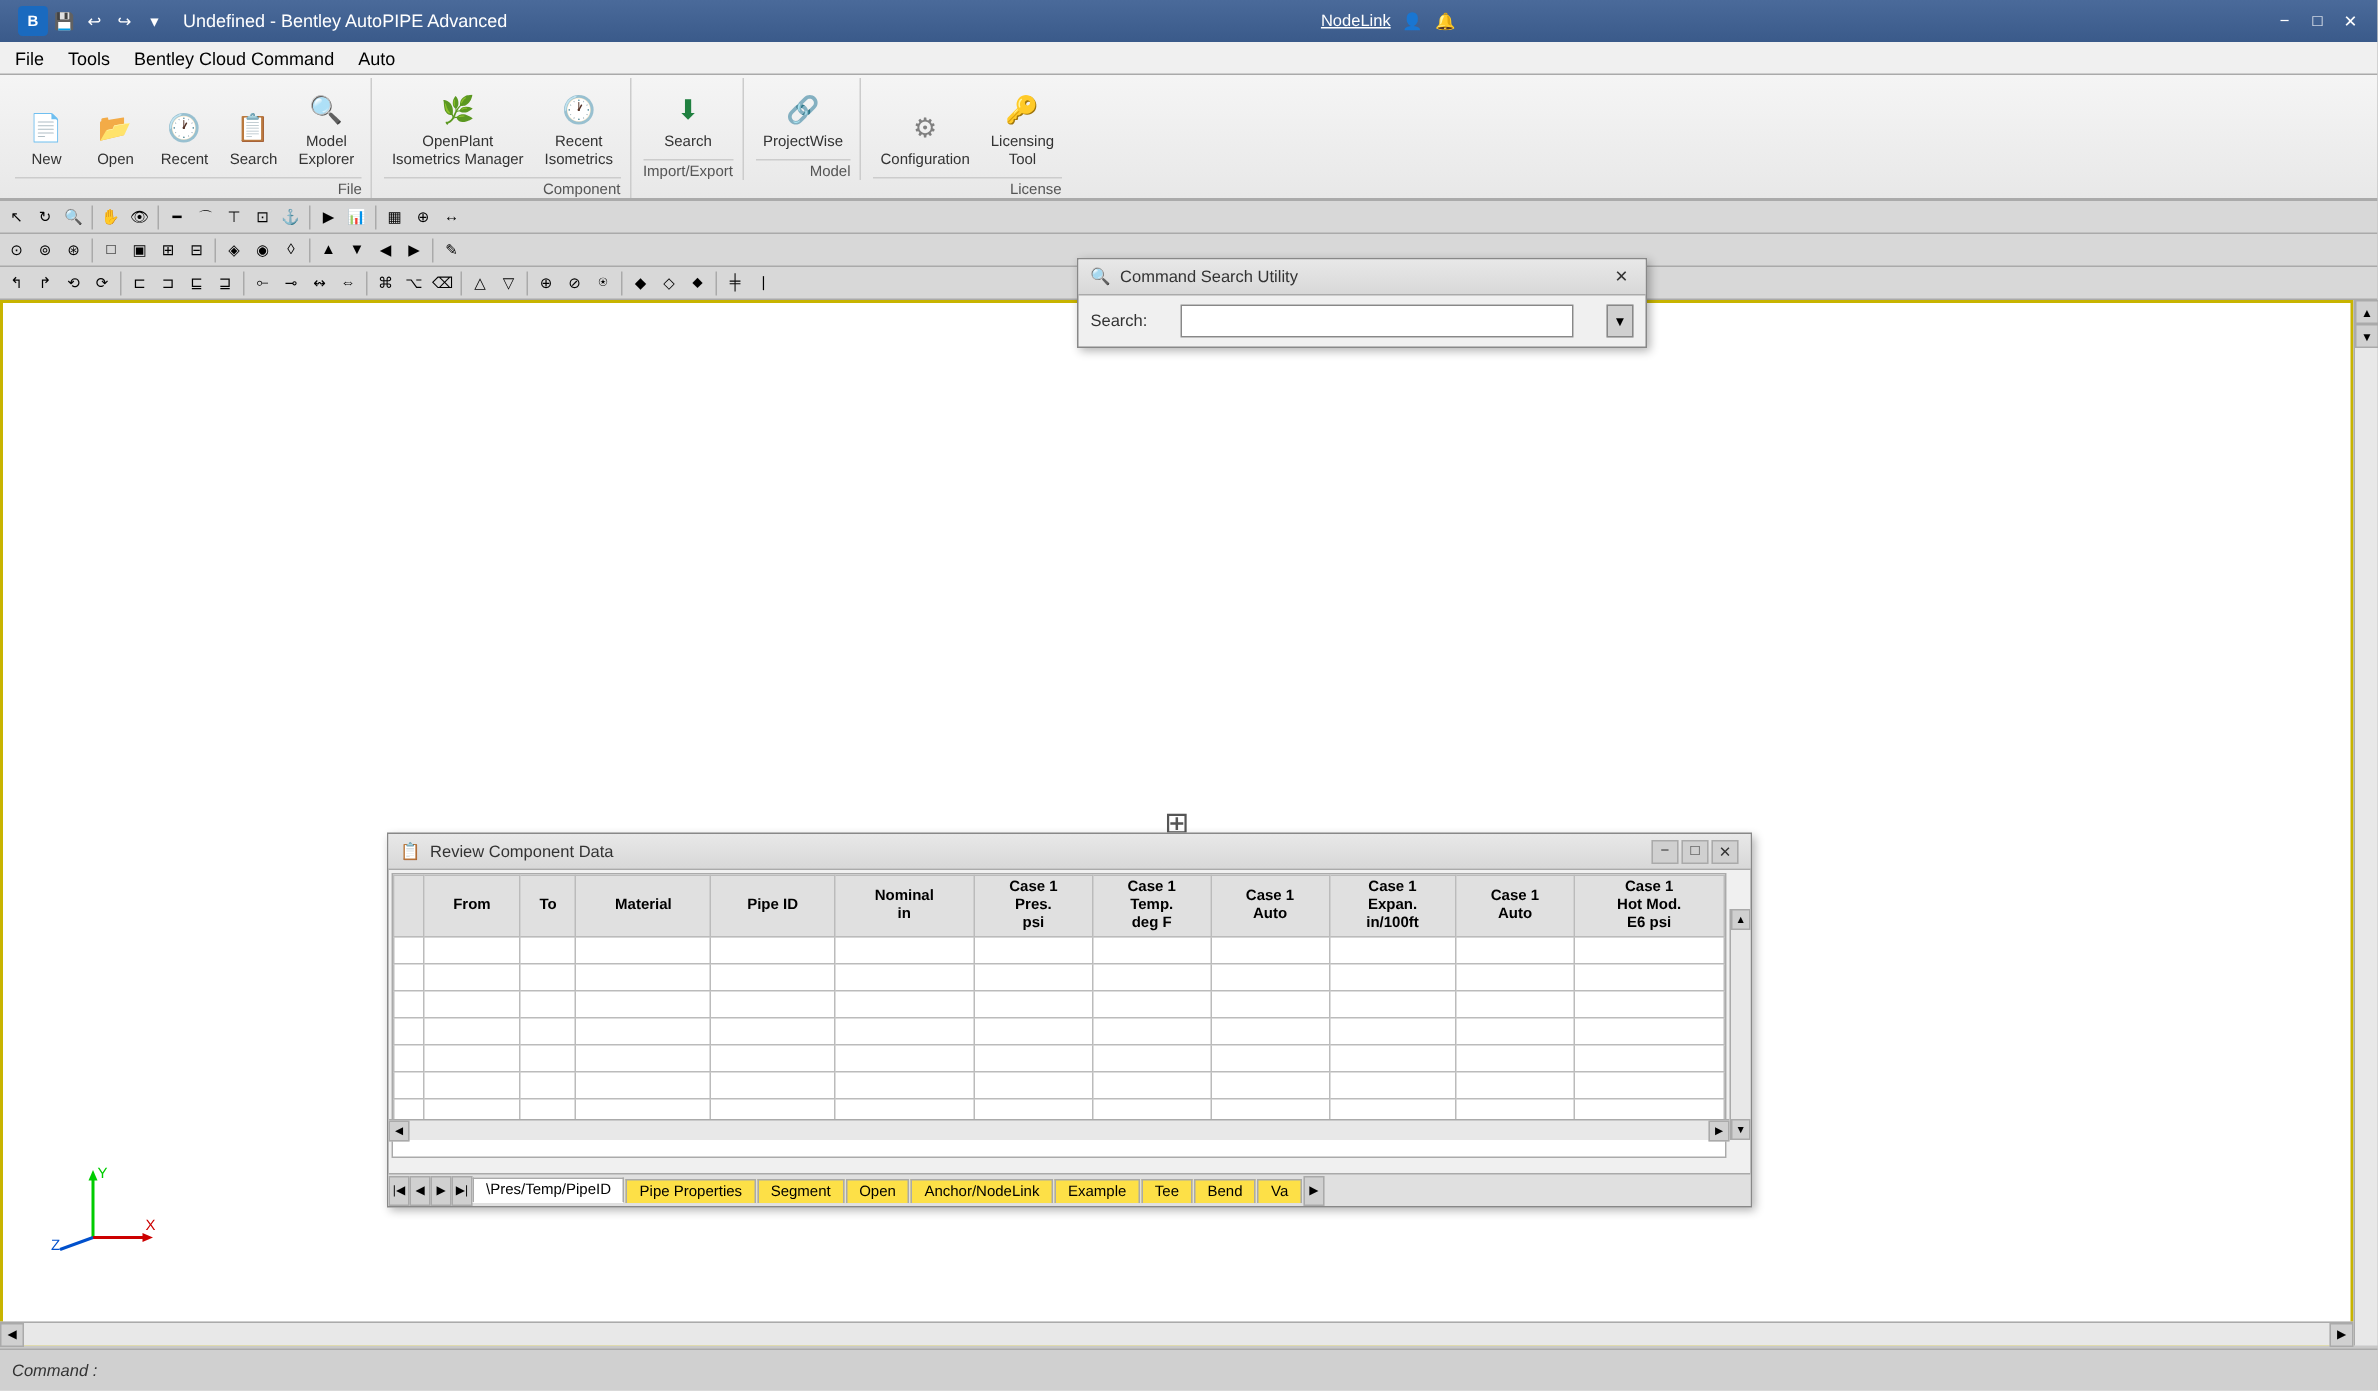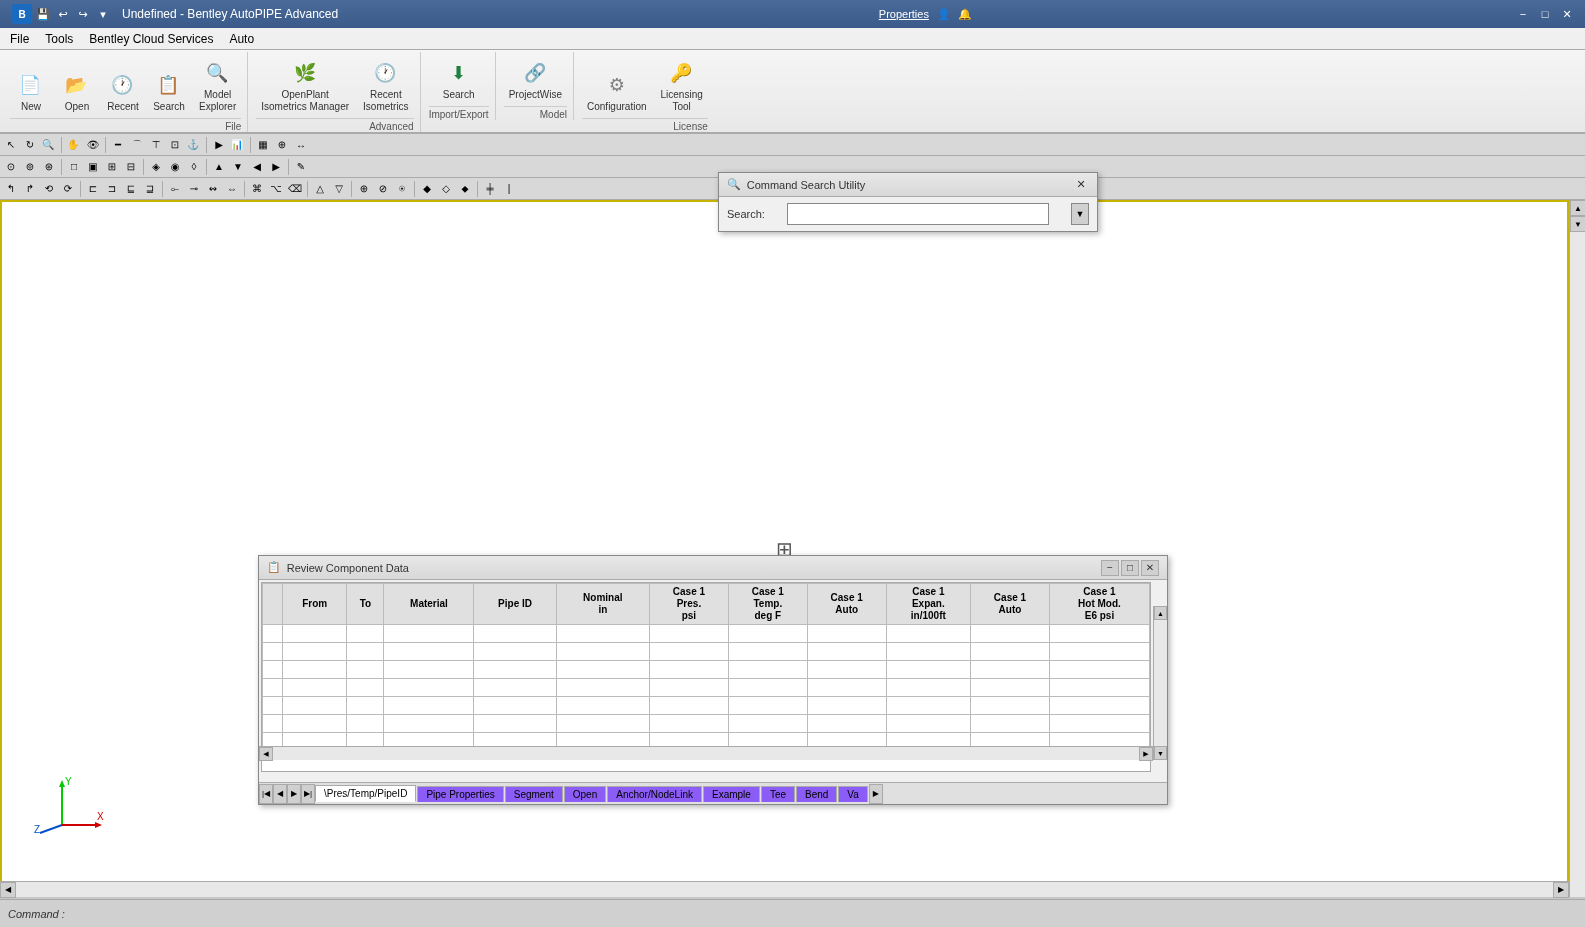--- a/index.html
+++ b/index.html
@@ -238,21 +238,21 @@
     
     #review-tabs {
       display: flex;
       align-items: center;
       background: #e0e0e0;
       border-top: 1px solid #aaa;
       height: 22px;
       overflow: hidden;
     }
     .tab-nav-btn { width: 14px; height: 20px; background: #d0d0d0; border: 1px solid #aaa; display: flex; align-items: center; justify-content: center; font-size: 8px; cursor: pointer; }
-    .tab-item { padding: 2px 8px; border: 1px solid #aaa; border-bottom: none; background: #8b5cf6; cursor: pointer; font-size: 10px; margin-right: 1px; white-space: nowrap; }
+    .tab-item { padding: 2px 8px; border: 1px solid #aaa; border-bottom: none; background: #fde047; cursor: pointer; font-size: 10px; margin-right: 1px; white-space: nowrap; }
     .tab-item.active { background: white; border-bottom: 1px solid white; }
 
     
     .dialog-scrollbar-right {
       position: absolute;
       right: 0;
       top: 24px;
       width: 14px;
       background: #e8e8e8;
       border-left: 1px solid #aaa;
@@ -299,35 +299,35 @@
     <div class="quickaccess">
       <div class="app-icon">B</div>
       <div class="qa-btn">💾</div>
       <div class="qa-btn">↩</div>
       <div class="qa-btn">↪</div>
       <div class="qa-btn">▾</div>
     </div>
     <span class="title-text">Undefined - Bentley AutoPIPE Advanced</span>
   </div>
   <div class="right-controls">
-    <span style="cursor:pointer; text-decoration:underline;">Properties</span>
+    <span style="cursor:pointer; text-decoration:underline;">NodeLink</span>
     <span>👤</span>
     <span>🔔</span>
   </div>
   <div class="window-controls">
     <button class="win-btn">−</button>
     <button class="win-btn">□</button>
     <button class="win-btn close">✕</button>
   </div>
 </div>
 
 <div id="menu-bar">
   <span class="menu-item">File</span>
   <span class="menu-item">Tools</span>
-  <span class="menu-item">Bentley Cloud Services</span>
+  <span class="menu-item">Bentley Cloud Command</span>
   <span class="menu-item">Auto</span>
 </div>
 
 <div id="ribbon">
   <div id="ribbon-content">
 
     <div class="ribbon-group">
       <div class="ribbon-items">
         <div class="ribbon-btn">
           <div class="btn-icon icon-new">📄</div>
@@ -357,21 +357,21 @@
       <div class="ribbon-items">
         <div class="ribbon-btn" style="min-width:70px;">
           <div class="btn-icon icon-openplant">🌿</div>
           <div class="btn-label">OpenPlant<br>Isometrics Manager</div>
         </div>
         <div class="ribbon-btn">
           <div class="btn-icon icon-recentiso">🕐</div>
           <div class="btn-label">Recent<br>Isometrics</div>
         </div>
       </div>
-      <div class="ribbon-group-label">Advanced</div>
+      <div class="ribbon-group-label">Component</div>
     </div>
 
     <div class="ribbon-group">
       <div class="ribbon-items">
         <div class="ribbon-btn">
           <div class="btn-icon icon-import">⬇</div>
           <div class="btn-label">Search</div>
         </div>
       </div>
       <div class="ribbon-group-label">Import/Export</div>

